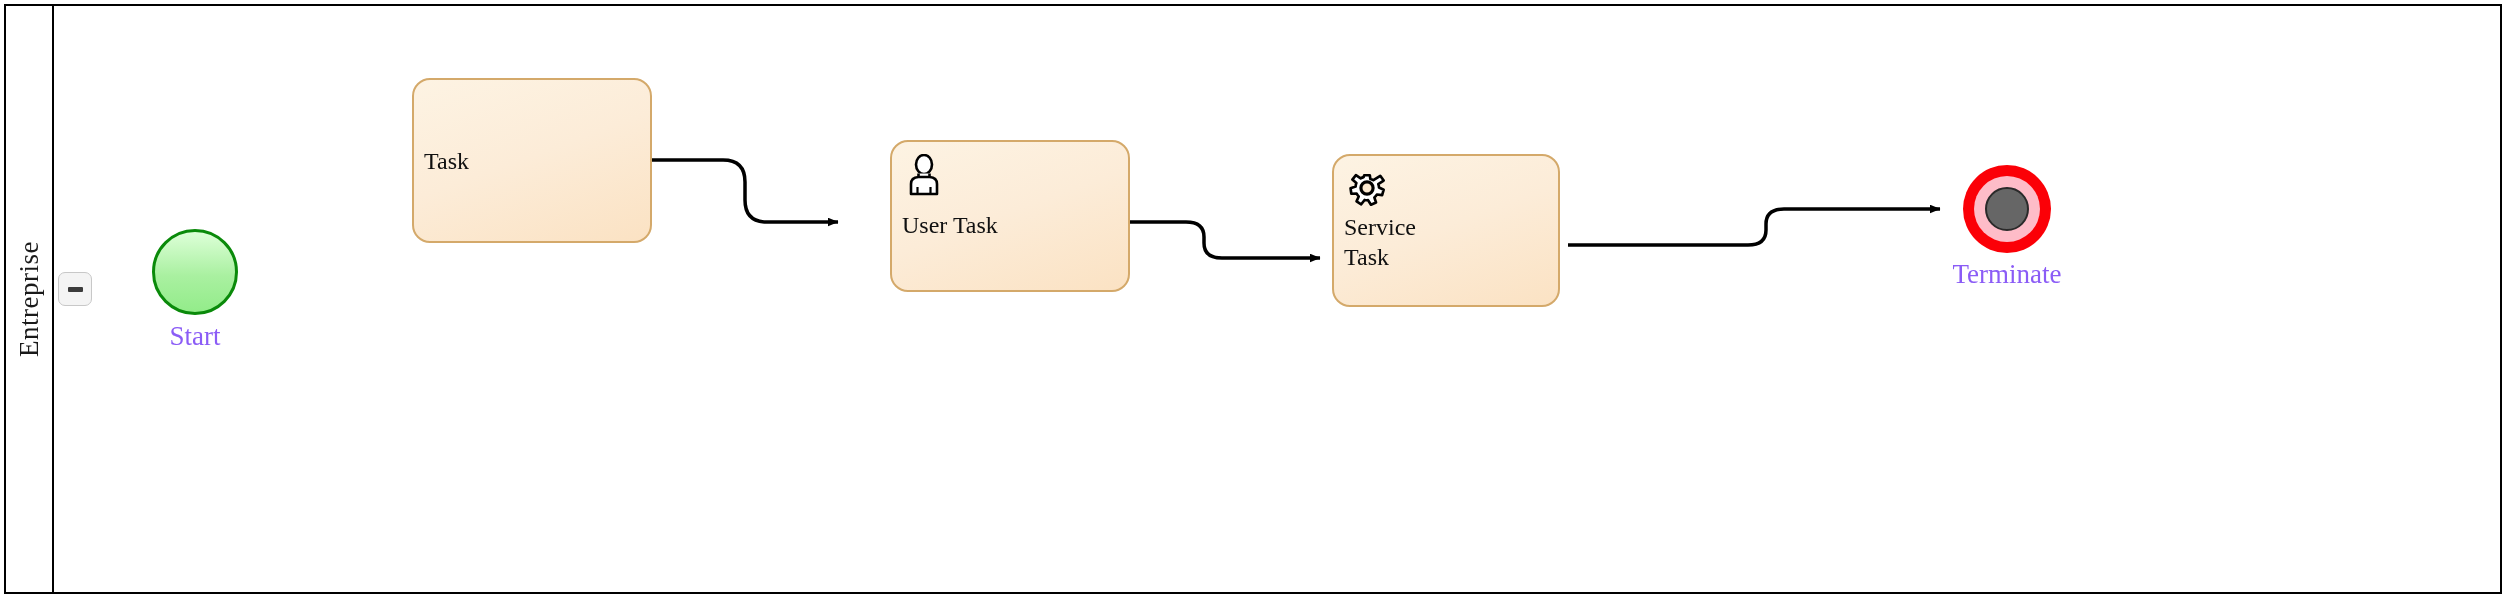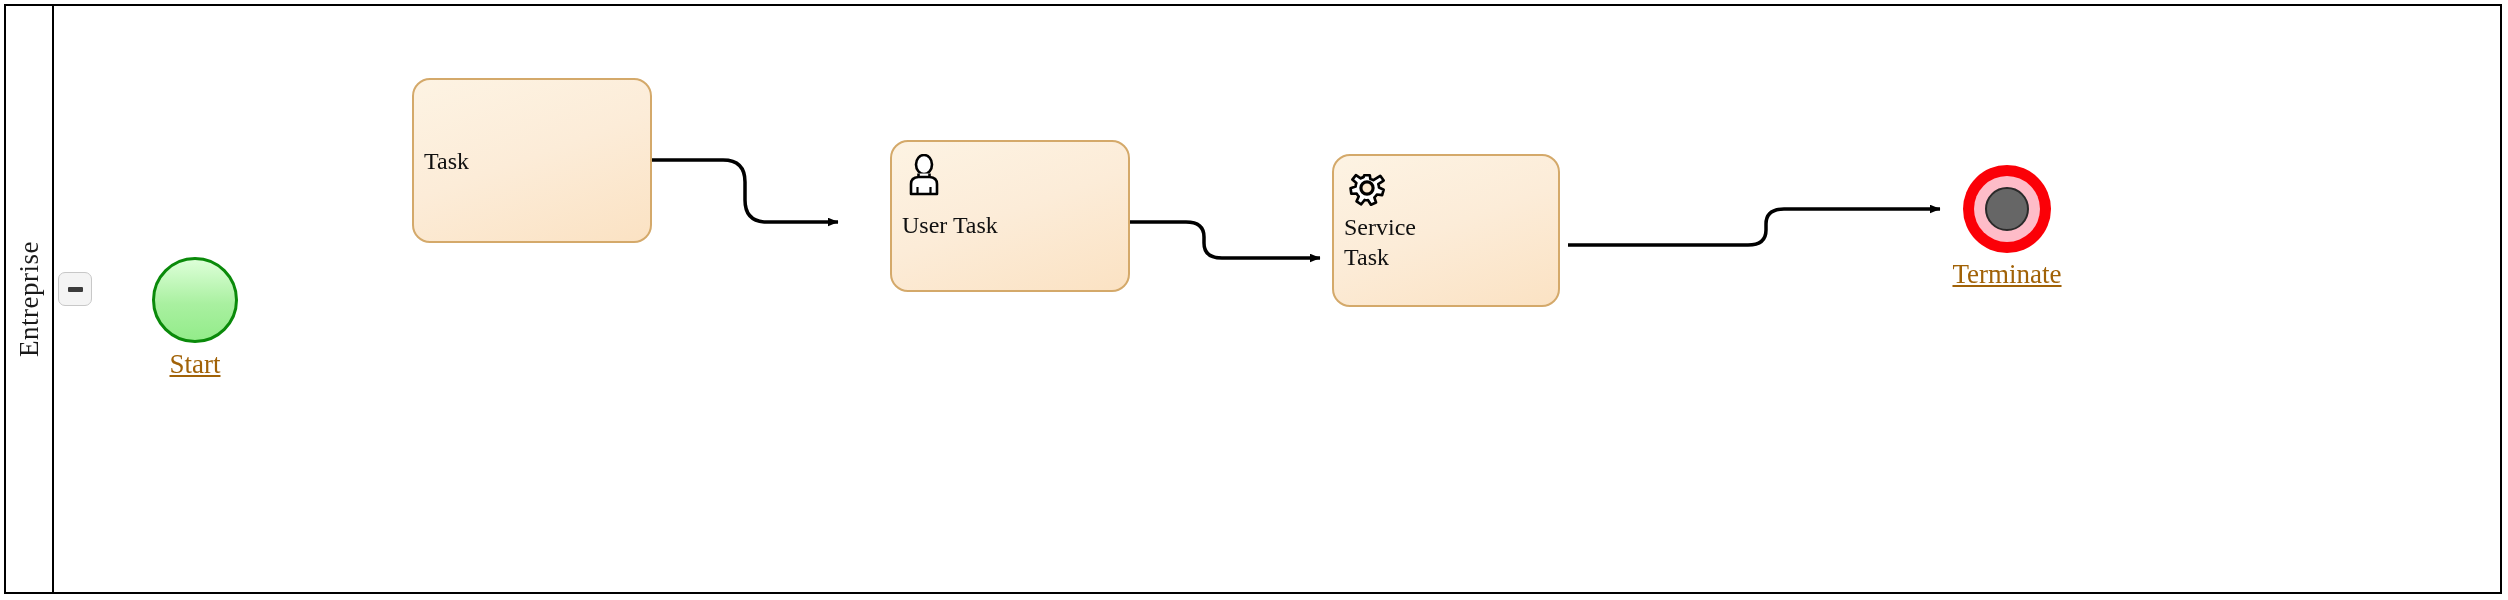--- a/index.html
+++ b/index.html
@@ -86,24 +86,23 @@
 
   
   .event {
     position: absolute;
   }
   .event-label {
     position: absolute;
     left: 50%;
     transform: translateX(-50%);
     font-size: 27px;
-    color: #a16207;
+    color: #8b5cf6;
     white-space: nowrap;
     text-align: center;
-    text-decoration: underline;
   }
 
   .start-circle {
     width: 86px;
     height: 86px;
     border-radius: 50%;
     border: 3px solid #0a8a0a;
     background: linear-gradient(180deg, #ddffd8 0%, #a9f0a0 55%, #93ec8a 100%);
     box-sizing: border-box;
   }
@@ -200,21 +199,21 @@
       </marker>
     </defs>
 
     <path d="M 652 160 L 723 160 Q 745 160 745 182 L 745 200 Q 745 222 767 222 L 838 222" fill="none" stroke="#000000" stroke-width="3.5" marker-end="url(#arrowhead)"></path>
 
     <path d="M 1090 222 L 1186 222 Q 1204 222 1204 237 L 1204 243 Q 1204 258 1222 258 L 1320 258" fill="none" stroke="#000000" stroke-width="3.5" marker-end="url(#arrowhead)"></path>
 
     <path d="M 1568 245 L 1748 245 Q 1766 245 1766 230 L 1766 224 Q 1766 209 1784 209 L 1940 209" fill="none" stroke="#000000" stroke-width="3.5" marker-end="url(#arrowhead)"></path>
   </svg>
 
-  <div class="event" style="left:152px; top:257px; width:86px; height:86px;">
+  <div class="event" style="left:152px; top:229px; width:86px; height:86px;">
     <div class="start-circle"></div>
     <span class="event-label" style="top:92px;">Start</span>
   </div>
 
   <div class="activity" style="left:412px; top:78px; width:240px; height:165px;">
     <div class="activity-label">Task</div>
   </div>
 
   <div class="activity" style="left:890px; top:140px; width:240px; height:152px;">
     <svg class="task-icon" viewBox="0 0 44 44">

